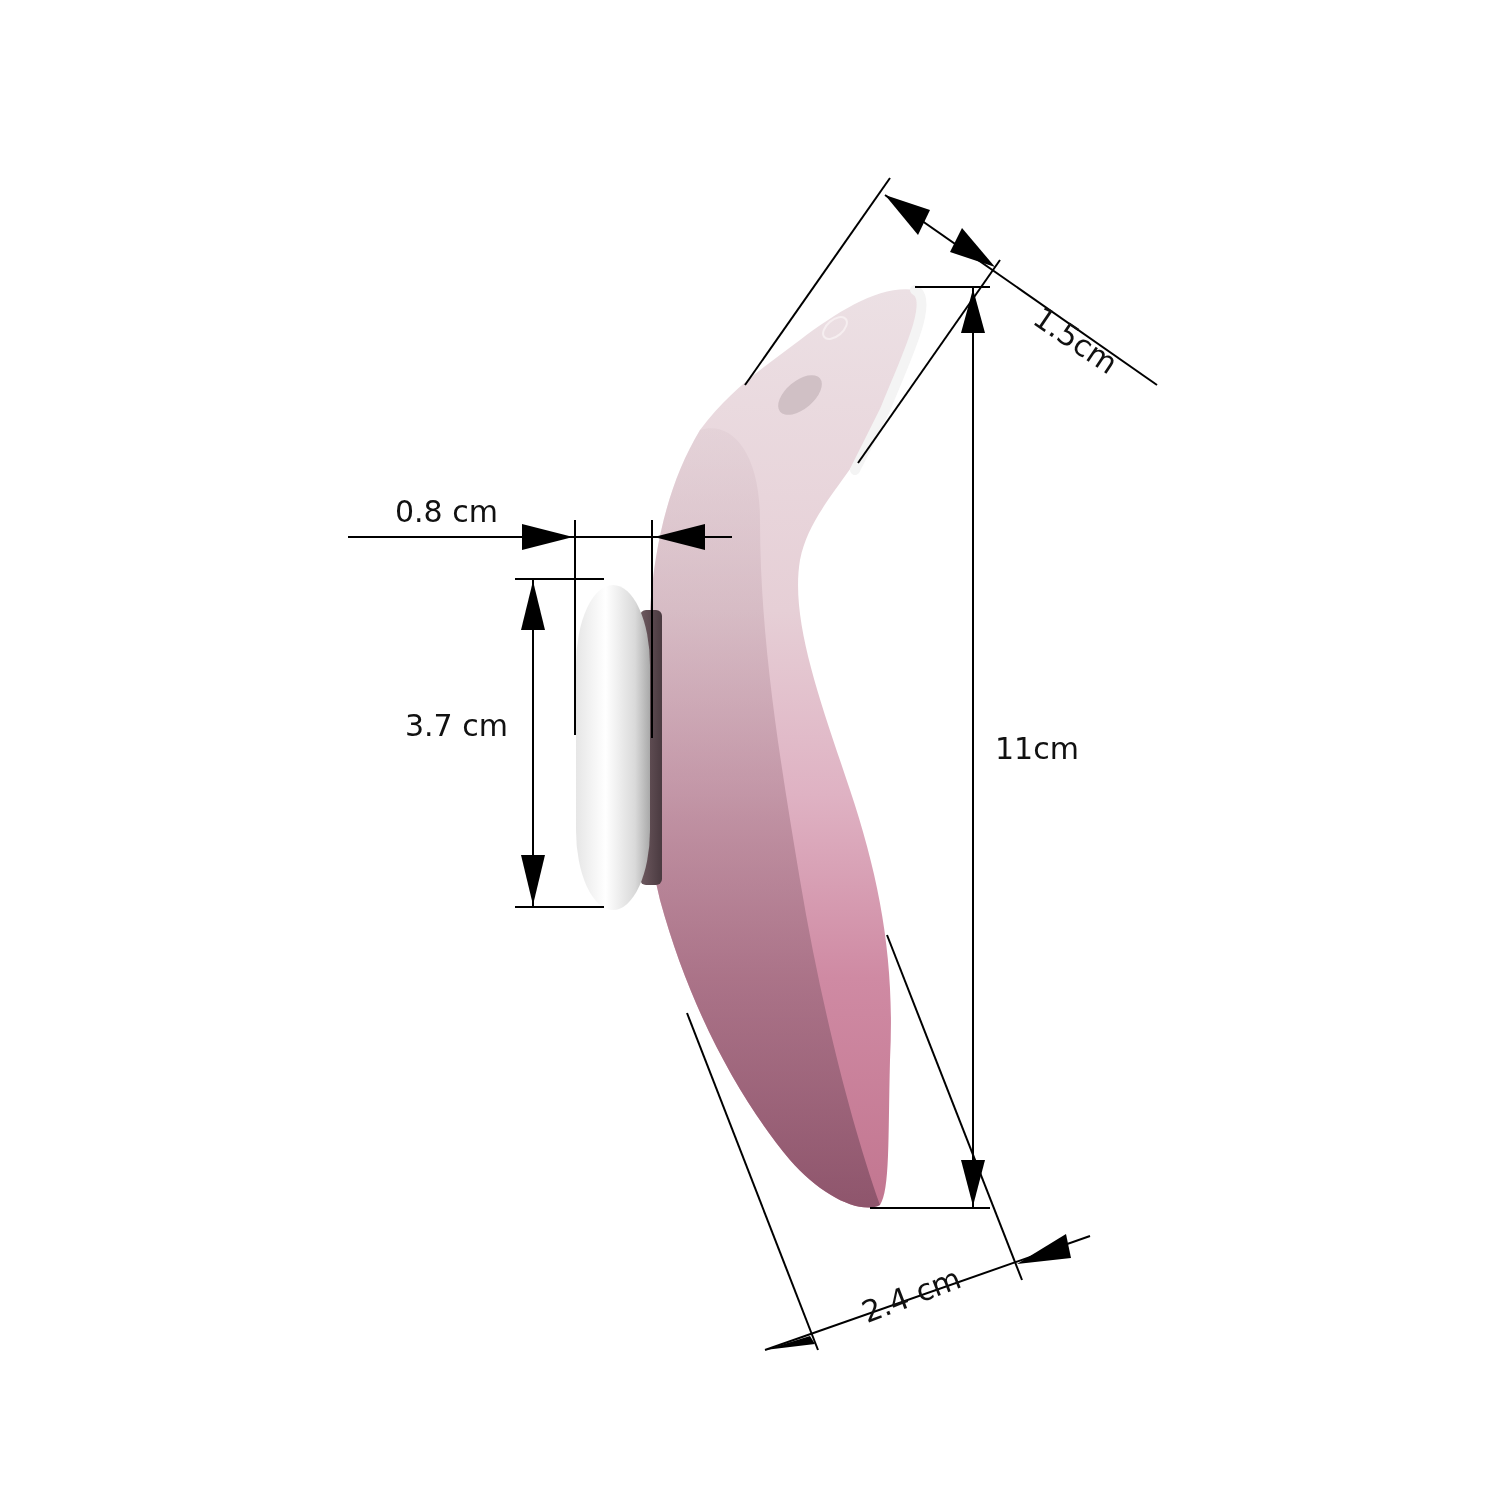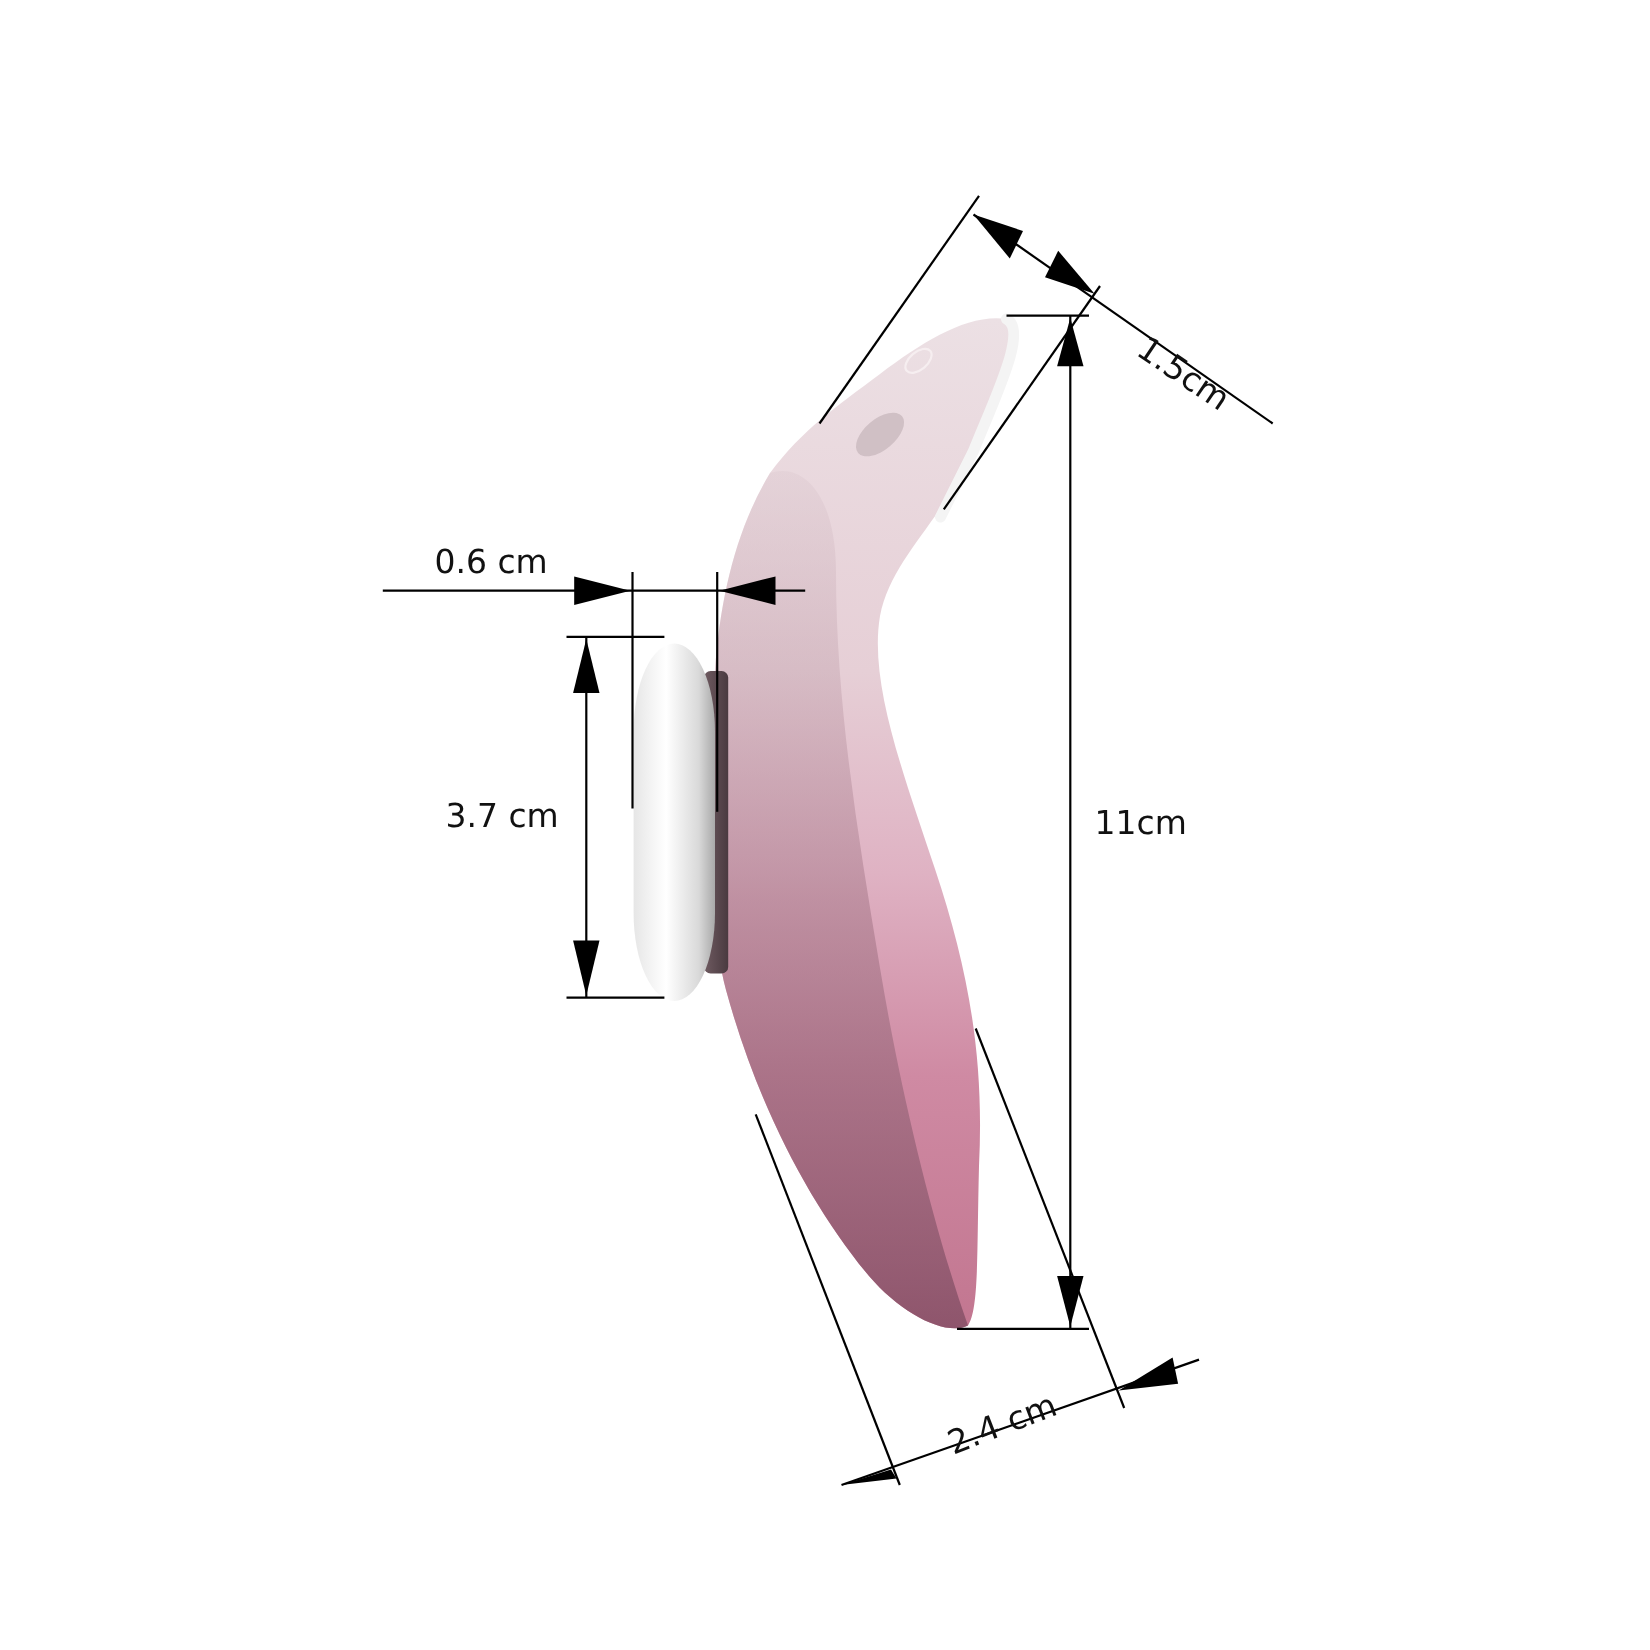--- a/index.html
+++ b/index.html
@@ -98,19 +98,19 @@
     <line x1="687" y1="1013" x2="818" y2="1350"></line>
     <line x1="887" y1="935" x2="1022" y2="1280"></line>
     <line x1="765" y1="1350" x2="1090" y2="1236"></line>
     <path d="M1017,1264 L1066,1234 L1071,1258 Z" fill="#000" stroke="none"></path>
     <path d="M815,1344 L765,1350 L810,1336 Z" fill="#000" stroke="none"></path>
   </g>
 </svg>
 
 <div class="label" style="left:1045px; top:302px; transform: rotate(34deg); transform-origin: left top;">1.5cm</div>
 
-<div class="label" style="left:395px; top:497px;">0.6 cm</div>
+<div class="label" style="left:395px; top:497px;">0.8 cm</div>
 
-<div class="label" style="left:405px; top:728px;">3.7 cm</div>
+<div class="label" style="left:405px; top:711px;">3.7 cm</div>
 
 <div class="label" style="left:995px; top:734px;">11cm</div>
 
 <div class="label" style="left:858px; top:1300px; transform: rotate(-21deg); transform-origin: left top;">2.4 cm</div>
 
 </body></html>

